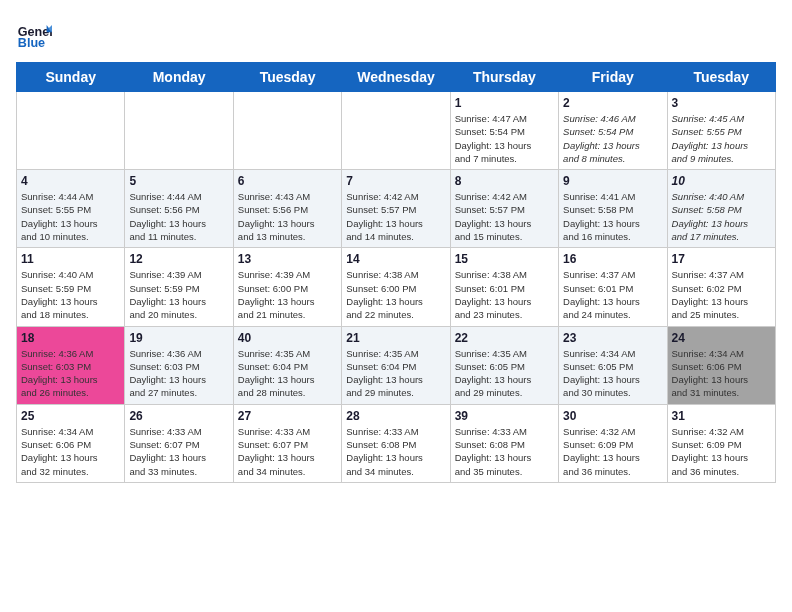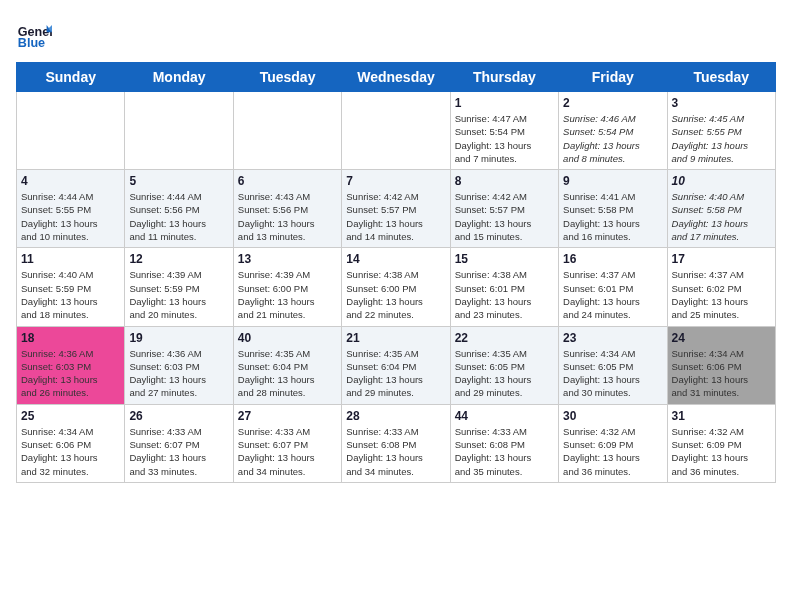--- a/index.html
+++ b/index.html
@@ -311,21 +311,21 @@
 and 34 minutes.</div>
         </td>
         <td>
           <div class="day-number">28</div>
           <div class="day-info" style="white-space: pre-line;">Sunrise: 4:33 AM
 Sunset: 6:08 PM
 Daylight: 13 hours
 and 34 minutes.</div>
         </td>
         <td>
-          <div class="day-number">44</div>
+          <div class="day-number">39</div>
           <div class="day-info" style="white-space: pre-line;">Sunrise: 4:33 AM
 Sunset: 6:08 PM
 Daylight: 13 hours
 and 35 minutes.</div>
         </td>
         <td>
           <div class="day-number">30</div>
           <div class="day-info" style="white-space: pre-line;">Sunrise: 4:32 AM
 Sunset: 6:09 PM
 Daylight: 13 hours

